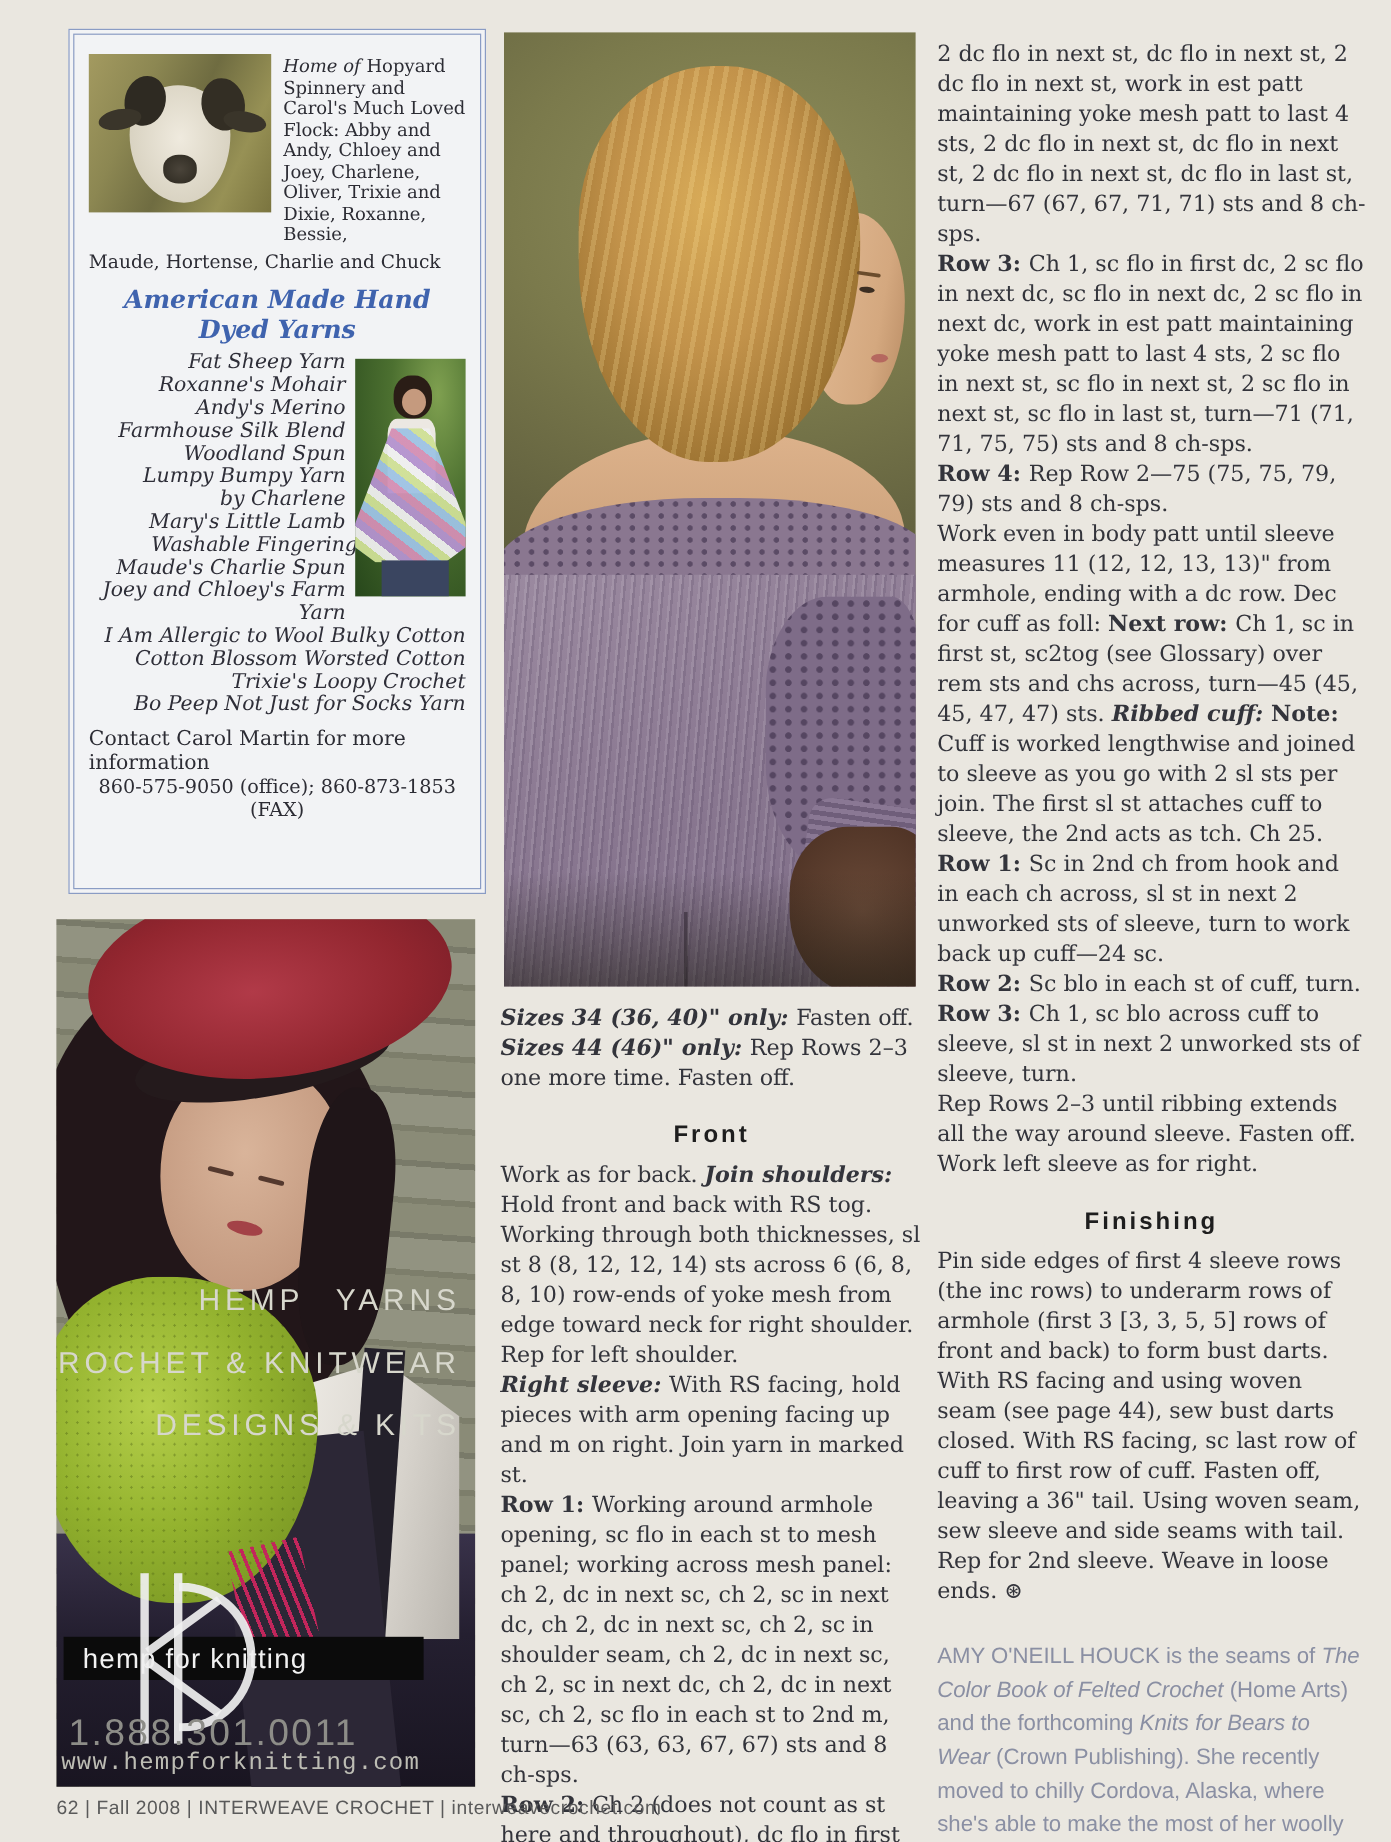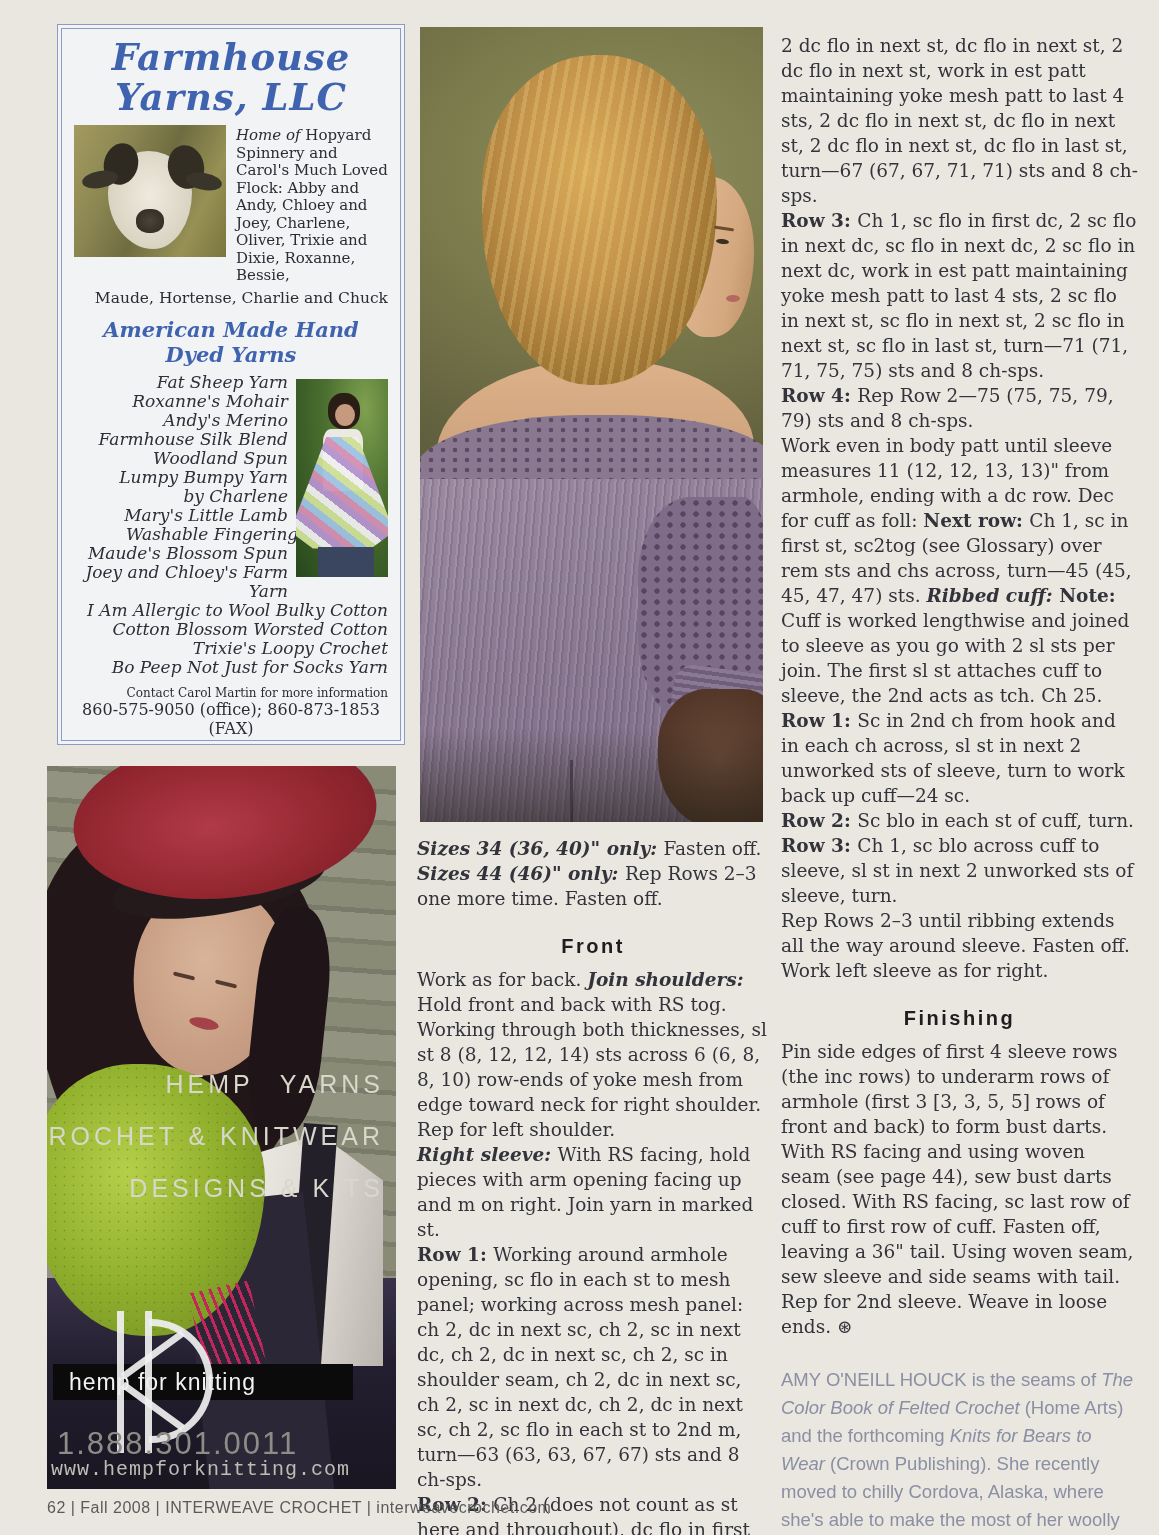--- a/index.html
+++ b/index.html
@@ -14,27 +14,27 @@
   .col-right{position:absolute;left:781px;top:33px;width:357px;}
   .section-heading{font-family:"Liberation Sans",sans-serif;font-weight:bold;font-size:20px;letter-spacing:2.5px;color:#1e1e1e;margin:24px 0 9px 0;text-align:center;}
   .bio{margin-top:27px;font-family:"Liberation Sans",sans-serif;font-size:18.5px;line-height:28px;color:#8a8fa3;}
 
   
   .fh-ad{position:absolute;left:57px;top:24px;width:348px;height:721px;background:#f2f3f5;border:1px solid #8a9cc4;padding:3px;box-sizing:border-box;}
   .fh-inner{border:1px solid #8a9cc4;height:100%;box-sizing:border-box;padding:8px 12px 6px 12px;position:relative;overflow:hidden;}
   .fh-title{text-align:center;font-style:italic;font-weight:bold;color:#3f63ae;font-size:37px;line-height:40px;letter-spacing:1px;}
   .fh-introrow{display:flex;gap:10px;margin-top:8px;}
   .fh-intro{font-size:15px;line-height:17.5px;color:#2c2c34;padding-top:2px;}
-  .fh-tail{text-align:right;font-size:15.5px;margin-top:4px;color:#2c2c34;}
+  .fh-tail{text-align:left;font-size:15.5px;margin-top:4px;color:#2c2c34;}
   .fh-subhead{text-align:center;font-style:italic;font-weight:bold;color:#3f63ae;font-size:21px;margin-top:10px;}
   .fh-list{margin-top:6px;font-style:italic;font-size:17px;line-height:19px;color:#2e2e38;text-align:right;}
   .fh-list .li{white-space:nowrap;}
   .fh-list .ind1{padding-left:30px;}
   .fh-list .ind2{padding-left:52px;}
-  .fh-contact1{text-align:right;font-size:12px;margin-top:9px;color:#2c2c34;}
+  .fh-contact1{text-align:left;font-size:17px;margin-top:9px;color:#2c2c34;}
   .fh-contact2{text-align:center;font-size:16px;color:#2c2c34;}
 
   .sheep-photo{width:152px;height:132px;flex:none;position:relative;overflow:hidden;
     background:linear-gradient(115deg,#a39a60 0%,#8c8752 28%,#6f6c41 52%,#979155 78%,#7a743f 100%);}
   .sheep-face{position:absolute;left:34px;top:26px;width:84px;height:98px;border-radius:48% 52% 46% 54%/42% 42% 58% 58%;
     background:radial-gradient(ellipse at 50% 45%,#efeade 0%,#d9d3c2 70%,#bdb6a2 100%);}
   .sheep-patch-l{position:absolute;left:30px;top:18px;width:34px;height:42px;background:#2e2a22;border-radius:50%;transform:rotate(15deg);}
   .sheep-patch-r{position:absolute;left:94px;top:20px;width:36px;height:44px;background:#332e24;border-radius:50%;transform:rotate(-12deg);}
   .sheep-ear-l{position:absolute;left:8px;top:46px;width:36px;height:17px;background:#3a352a;border-radius:50%;transform:rotate(-10deg);}
   .sheep-ear-r{position:absolute;left:112px;top:48px;width:36px;height:17px;background:#3a352a;border-radius:50%;transform:rotate(10deg);}
@@ -124,24 +124,20 @@
   .h-web{position:absolute;left:4px;top:692px;font-family:Liberation Mono, monospace;font-size:20px;color:#bdbdb4;letter-spacing:1px;}
 
   
   .page-footer{position:absolute;left:47px;top:1499px;font-family:"Liberation Sans",sans-serif;font-size:16px;color:#5a5a5a;letter-spacing:.5px;}
 </style>
 </head>
 <body>
 
 <div class="fh-ad">
   <div class="fh-inner">
-    <div class="fh-title">
-      <div>Farmhouse</div>
-      <div>Yarns, LLC</div>
-    </div>
     <div class="fh-introrow">
       <div class="sheep-photo">
         <div class="sheep-face"></div>
         <div class="sheep-patch-l"></div>
         <div class="sheep-patch-r"></div>
         <div class="sheep-ear-l"></div>
         <div class="sheep-ear-r"></div>
         <div class="sheep-nose"></div>
       </div>
       <div class="fh-intro"><span class="run-i">Home of </span><span>Hopyard Spinnery and Carol's Much Loved Flock: Abby and Andy, Chloey and Joey, Charlene, Oliver, Trixie and Dixie, Roxanne, Bessie,</span></div>
@@ -158,21 +154,21 @@
       </div>
     <div class="li">Fat Sheep Yarn</div>
         <div class="li">Roxanne's Mohair</div>
         <div class="li">Andy's Merino</div>
         <div class="li">Farmhouse Silk Blend</div>
         <div class="li">Woodland Spun</div>
         <div class="li">Lumpy Bumpy Yarn</div>
         <div class="li ind1">by Charlene</div>
         <div class="li">Mary's Little Lamb</div>
         <div class="li ind2">Washable Fingering</div>
-        <div class="li">Maude's Blossom Spun</div>
+        <div class="li">Maude's Charlie Spun</div>
         <div class="li">Joey and Chloey's Farm</div>
         <div class="li ind1">Yarn</div>
         <div class="li">I Am Allergic to Wool Bulky Cotton</div>
         <div class="li">Cotton Blossom Worsted Cotton</div>
         <div class="li">Trixie's Loopy Crochet</div>
         <div class="li">Bo Peep Not Just for Socks Yarn</div>
       </div>
     <div class="fh-contact1">Contact Carol Martin for more information</div>
     <div class="fh-contact2">860-575-9050 (office); 860-873-1853 (FAX)</div>
 

